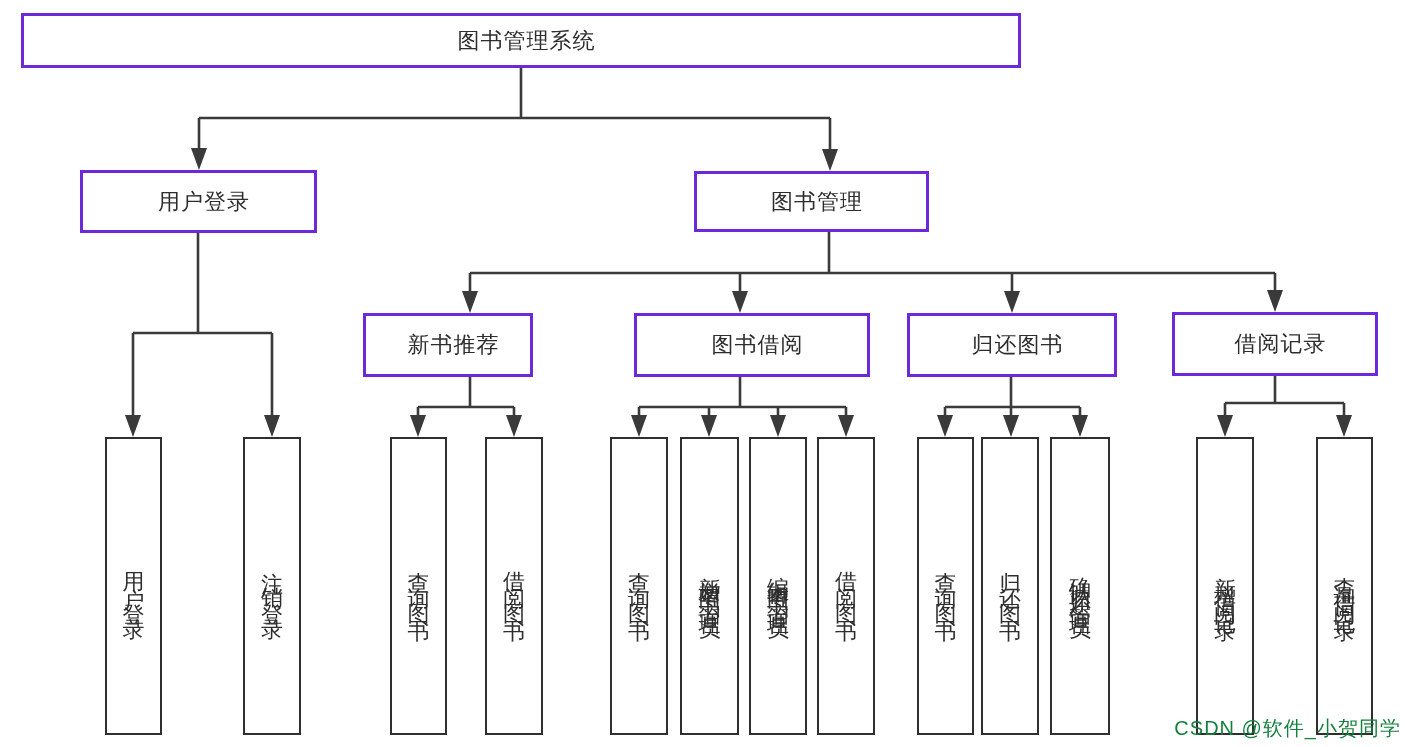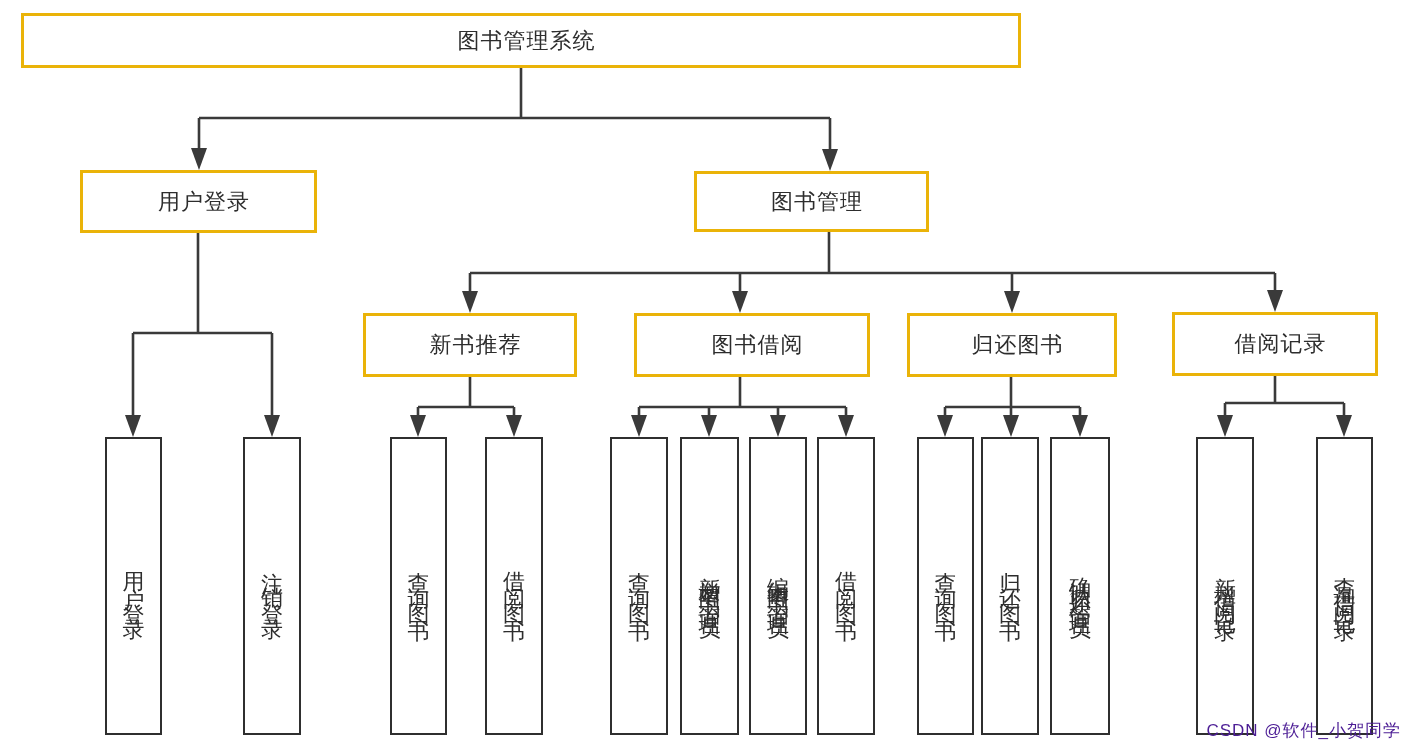--- a/index.html
+++ b/index.html
@@ -4,37 +4,37 @@
 <style>
   html,body{margin:0;padding:0;background:#ffffff;}
   #canvas{
     position:relative;width:1405px;height:747px;background:#ffffff;overflow:hidden;
     font-family:"Liberation Sans",sans-serif;color:#2d2d2d;
   }
   #connectors{position:absolute;left:0;top:0;width:1405px;height:747px;}
   #connectors path{stroke:#3a3a3a;stroke-width:2.6;fill:none;}
   #connectors polygon{fill:#3a3a3a;stroke:none;}
   .hbox{
-    position:absolute;box-sizing:border-box;background:#ffffff;border:3px solid #eab308;
+    position:absolute;box-sizing:border-box;background:#ffffff;border:3px solid #6d28d9;
     display:flex;align-items:center;justify-content:center;padding-left:11px;
   }
   .hlabel{font-size:22px;letter-spacing:1px;white-space:nowrap;}
   .vbox{
     position:absolute;top:437px;height:298px;box-sizing:border-box;background:#ffffff;
     border:2.5px solid #2f2f2f;display:flex;align-items:center;justify-content:center;
   }
   .vtext{
     writing-mode:vertical-rl;text-orientation:mixed;font-size:22px;line-height:1;
     white-space:nowrap;
   }
   .len4{letter-spacing:16px;}
   .len6{letter-spacing:9px;}
   .len9{letter-spacing:6px;}
   #watermark{
-    position:absolute;right:4px;bottom:5px;font-size:17px;color:#4c1d95;
+    position:absolute;right:4px;bottom:5px;font-size:20px;color:#15803d;
     letter-spacing:1px;z-index:5;white-space:nowrap;
   }
 </style>
 </head>
 <body>
 
 <div id="canvas">
 
   <svg id="connectors" viewBox="0 0 1405 747" xmlns="http://www.w3.org/2000/svg">
     <g>
@@ -83,21 +83,21 @@
     <span class="hlabel">图书管理系统</span>
   </div>
 
   <div class="hbox" style="left:80px;top:170px;width:237px;height:63px">
     <span class="hlabel">用户登录</span>
   </div>
   <div class="hbox" style="left:694px;top:171px;width:235px;height:61px">
     <span class="hlabel">图书管理</span>
   </div>
 
-  <div class="hbox" style="left:363px;top:313px;width:214px;height:64px">
+  <div class="hbox" style="left:363px;top:313px;width:170px;height:64px">
     <span class="hlabel">新书推荐</span>
   </div>
   <div class="hbox" style="left:634px;top:313px;width:236px;height:64px">
     <span class="hlabel">图书借阅</span>
   </div>
   <div class="hbox" style="left:907px;top:313px;width:210px;height:64px">
     <span class="hlabel">归还图书</span>
   </div>
   <div class="hbox" style="left:1172px;top:312px;width:206px;height:64px">
     <span class="hlabel">借阅记录</span>

